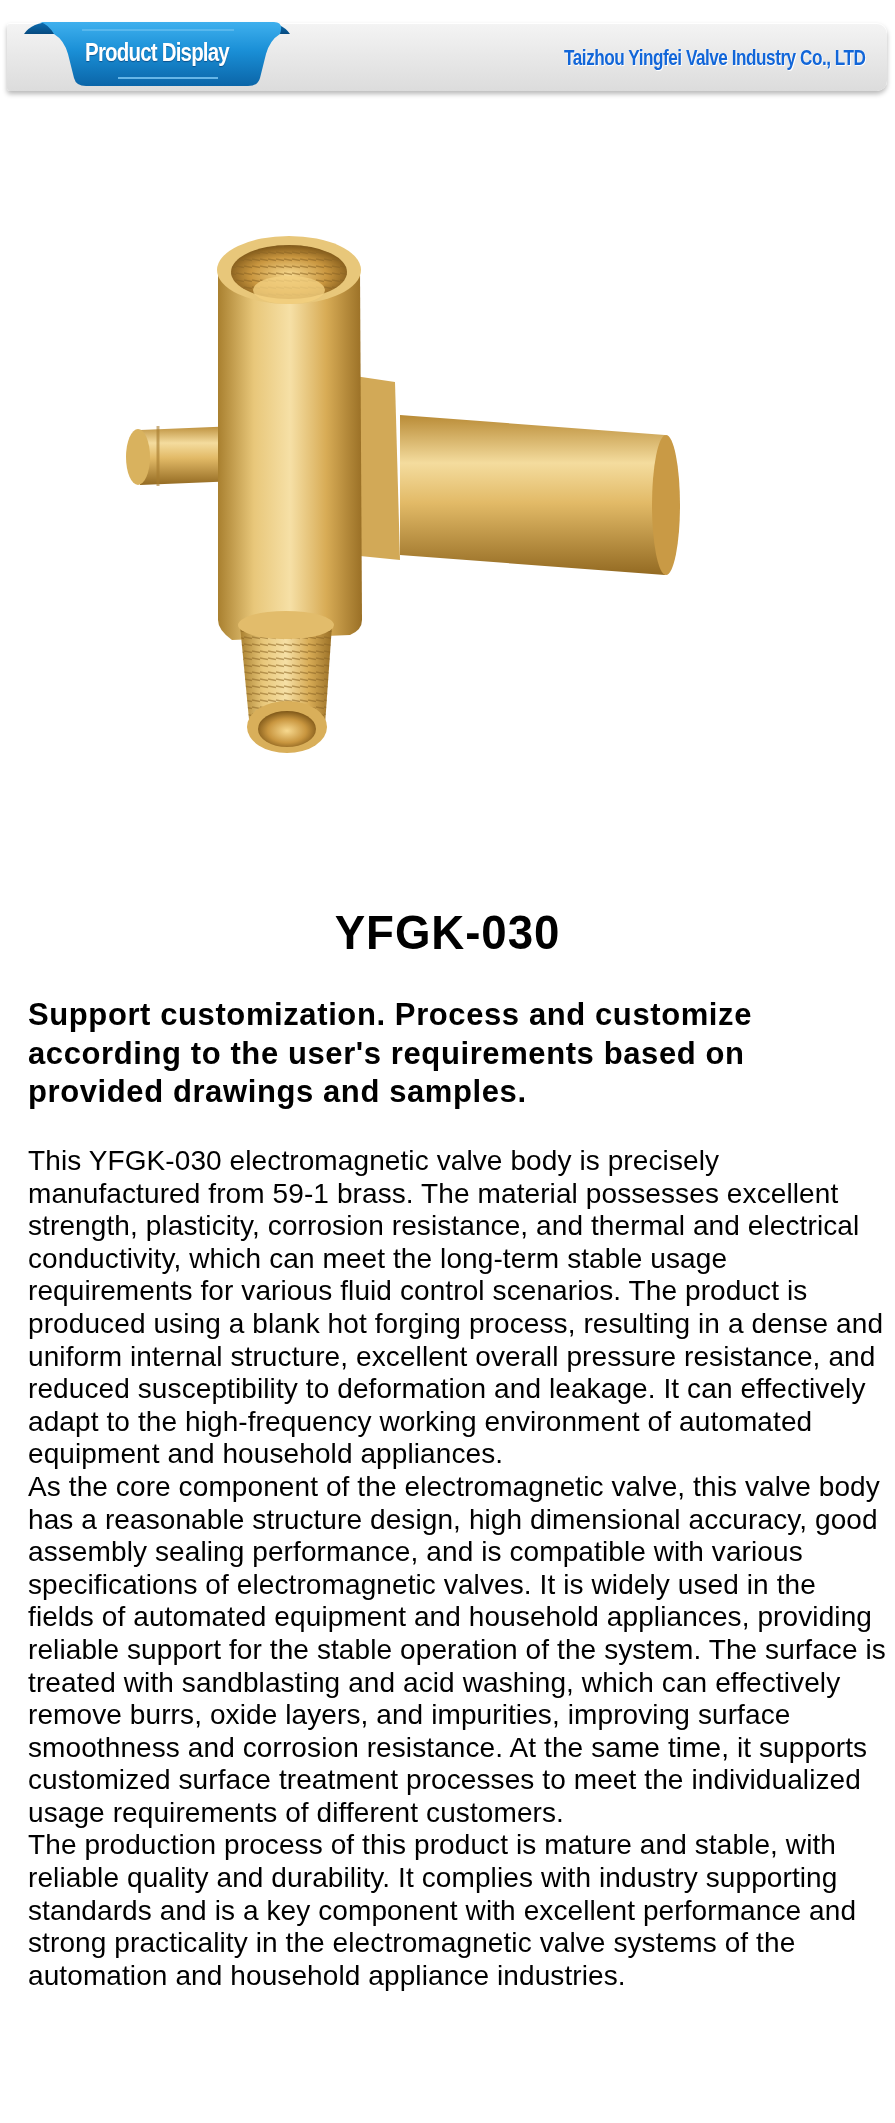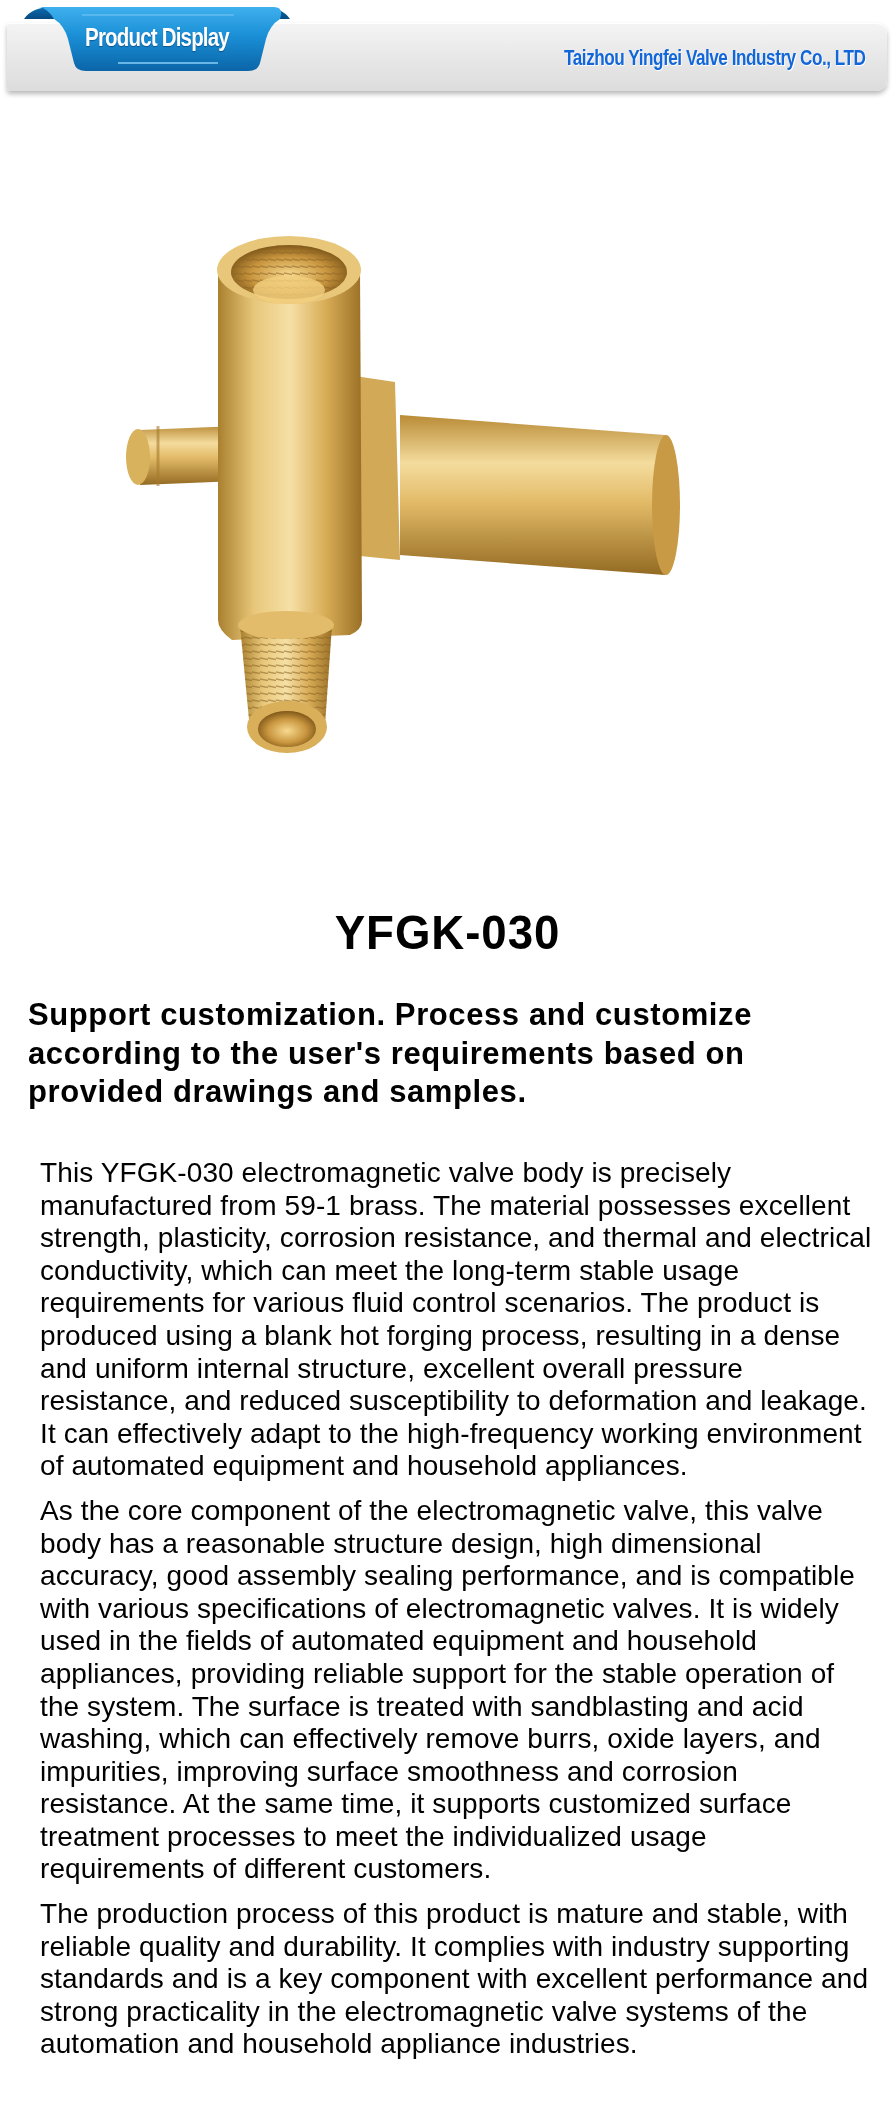--- a/index.html
+++ b/index.html
@@ -7,21 +7,21 @@
          font-family: "Liberation Sans", "DejaVu Sans", sans-serif; color: #111; }
 
   
   .banner { position: absolute; left: 0; top: 0; width: 895px; height: 100px; }
   .banner-bar {
     position: absolute; left: 7px; top: 23px; width: 880px; height: 68px;
     border-radius: 3px 10px 10px 3px;
     background: linear-gradient(#f4f4f4 0%, #e9e9e9 45%, #dcdcdc 100%);
     box-shadow: 0 3px 5px rgba(0,0,0,0.28), inset 0 1px 0 #ffffff;
   }
-  .banner-tab-wrap { position: absolute; left: 22px; top: 5px; width: 270px; height: 70px; }
+  .banner-tab-wrap { position: absolute; left: 22px; top: 20px; width: 270px; height: 70px; }
   .banner-tab-wrap svg { position: absolute; left: 0; top: 0; }
   .banner-tab-label {
     position: absolute; left: 0; top: 18px; width: 270px; text-align: center;
     color: #ffffff; font-weight: bold; font-size: 25px; letter-spacing: -1px;
     transform: scaleX(0.82); transform-origin: center;
     text-shadow: 0 1px 1px rgba(0,40,90,0.5);
   }
   .company-name {
     position: absolute; right: 29px; top: 45px;
     color: #1266d8; font-weight: bold; font-size: 22px; letter-spacing: -0.6px;
@@ -41,21 +41,21 @@
   }
   .subtitle {
     position: absolute; left: 28px; top: 996px; width: 840px;
     font-weight: bold; font-size: 31px; line-height: 38.5px; color: #000;
     letter-spacing: 0.6px;
   }
   .description {
     position: absolute; left: 28px; top: 1145px; width: 860px;
     font-size: 28px; line-height: 32.6px; color: #000; letter-spacing: 0.1px;
   }
-  .description p { margin: 12px; }
+  .description p { margin: 0; }
 </style>
 </head>
 <body>
 
 <div class="banner">
   <div class="banner-bar"></div>
 
   <div class="banner-tab-wrap">
     <svg width="270" height="70" viewBox="0 0 270 70">
       <defs>

